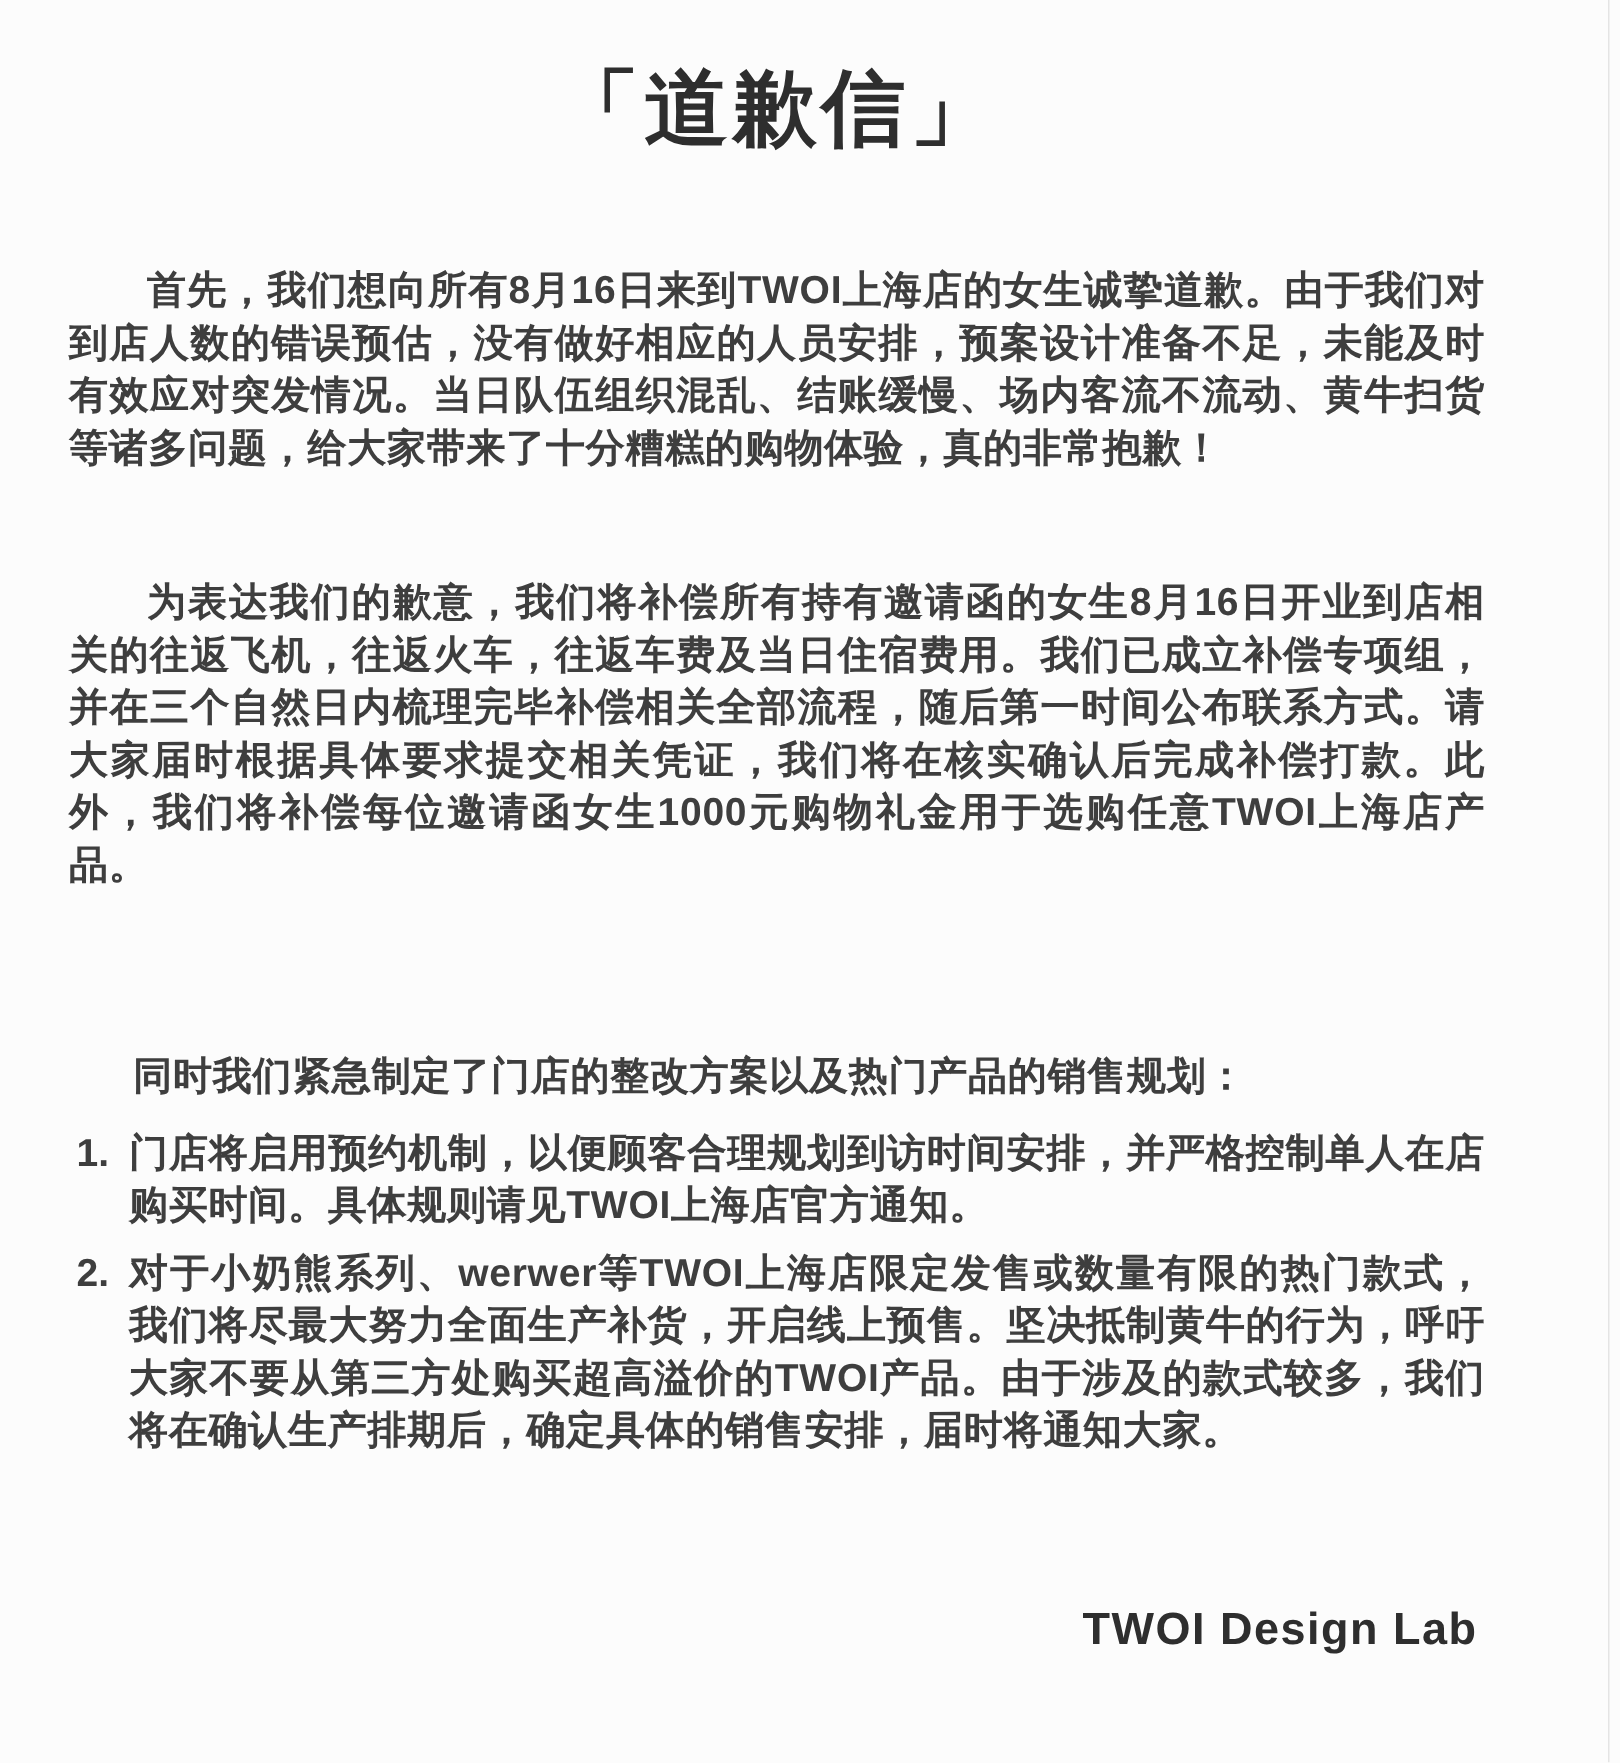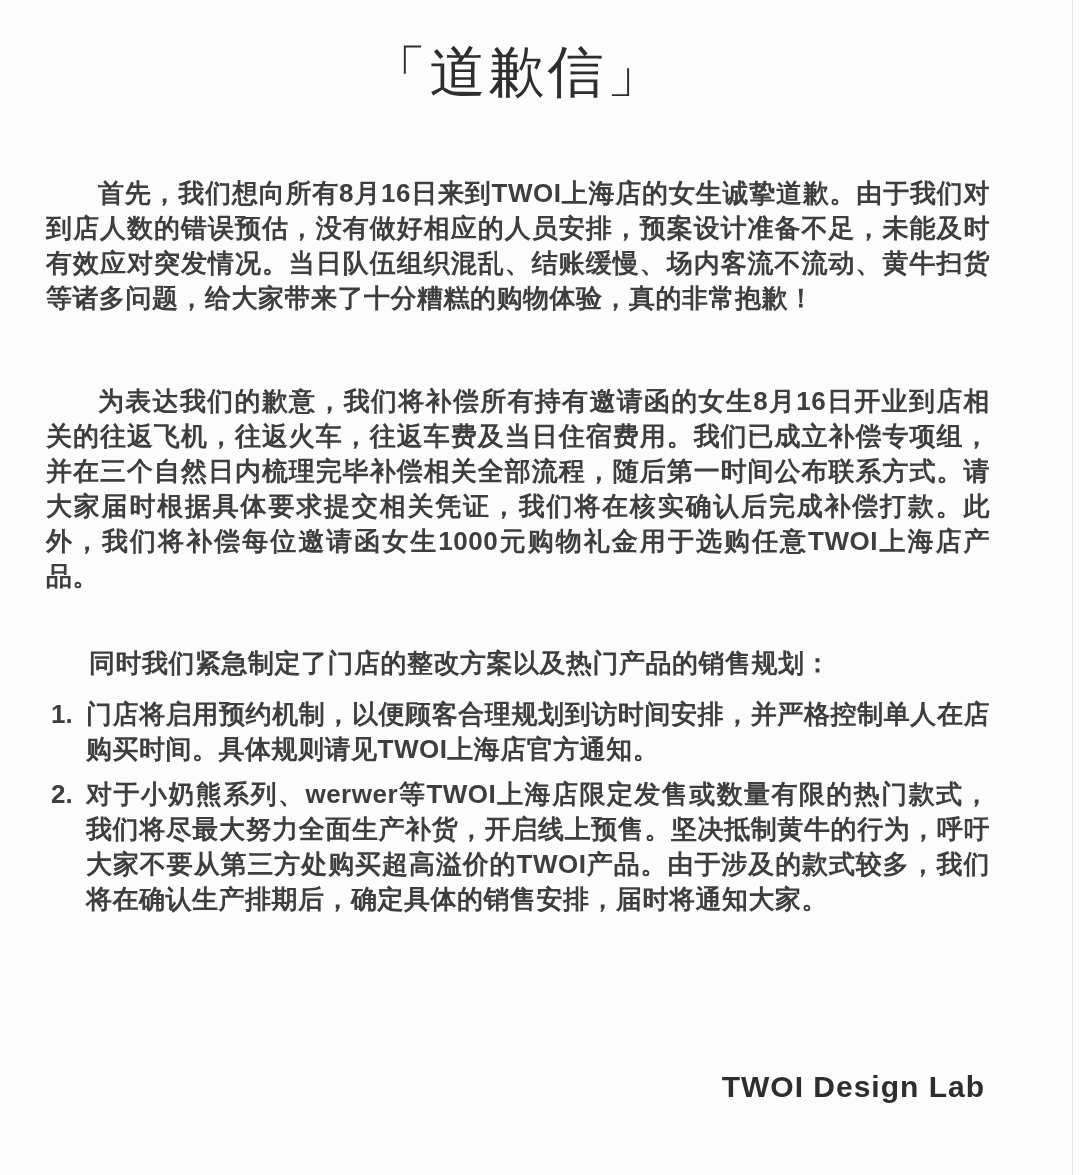--- a/index.html
+++ b/index.html
@@ -24,37 +24,37 @@
   .page {
     box-sizing: border-box;
     width: 1080px;
     padding: 36px 90px 0 46px;
   }
   .doc-title {
     margin: 0;
     text-align: center;
     font-size: 56px;
     line-height: 72px;
-    font-weight: 400;
+    font-weight: 700;
     letter-spacing: 3px;
     color: var(--title-color);
   }
   .para {
     margin: 0;
     font-size: 26px;
     line-height: 35px;
     font-weight: 600;
     text-align: justify;
     text-indent: 2em;
     letter-spacing: 0.5px;
   }
   .para-1 { margin-top: 68px; }
   .para-2 { margin-top: 68px; }
   .intro-line {
-    margin-top: 52px;
+    margin-top: 106px;
     text-indent: 1.65em;
   }
   .plan-list {
     margin: 16px 0 0 0;
     padding: 0;
     list-style: none;
   }
   .plan-item {
     display: flex;
     margin-top: 10px;

